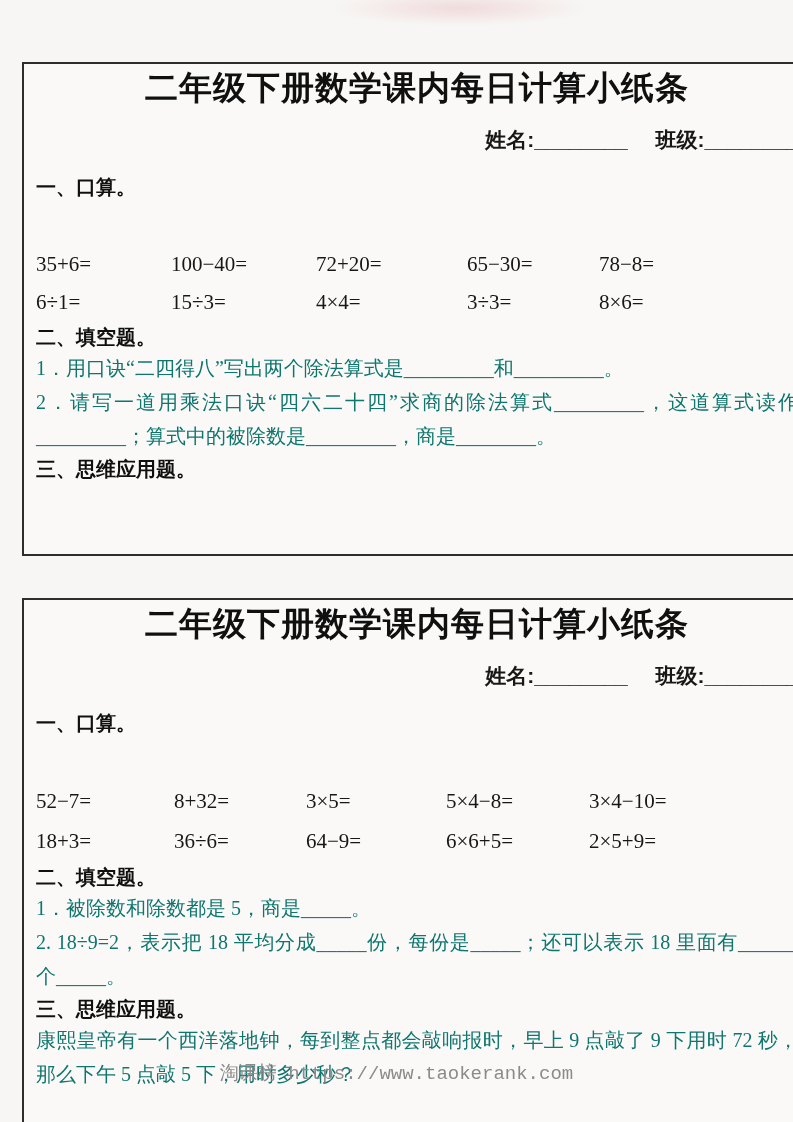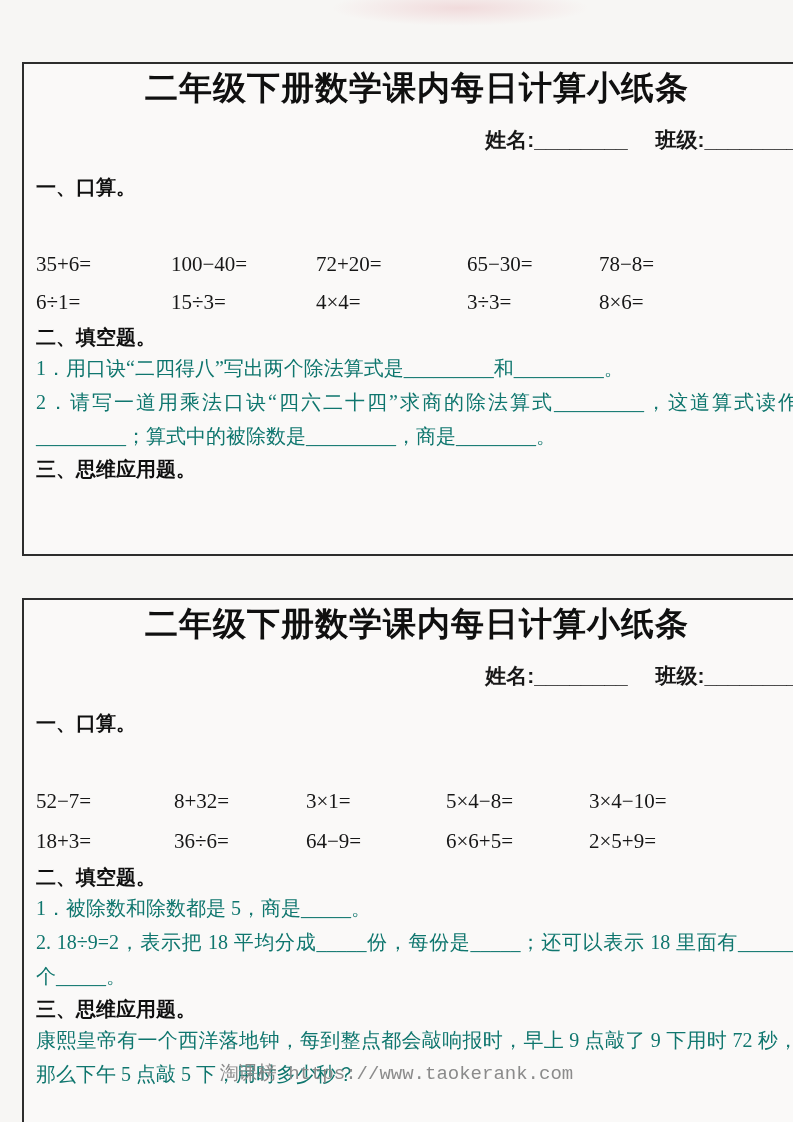--- a/index.html
+++ b/index.html
@@ -105,21 +105,21 @@
       <h1 class="title">二年级下册数学课内每日计算小纸条</h1>
       <div class="nameline">
         <span>姓名:________</span>
         <span class="cls">班级:________</span>
       </div>
 
       <div class="sec-heading">一、口算。</div>
       <div class="oral-grid grid2">
         <span>52−7=</span>
         <span>8+32=</span>
-        <span>3×1=</span>
+        <span>3×5=</span>
         <span>5×4−8=</span>
         <span>3×4−10=</span>
         <span>18+3=</span>
         <span>36÷6=</span>
         <span>64−9=</span>
         <span>6×6+5=</span>
         <span>2×5+9=</span>
       </div>
 
       <div class="sec-heading tight">二、填空题。</div>

